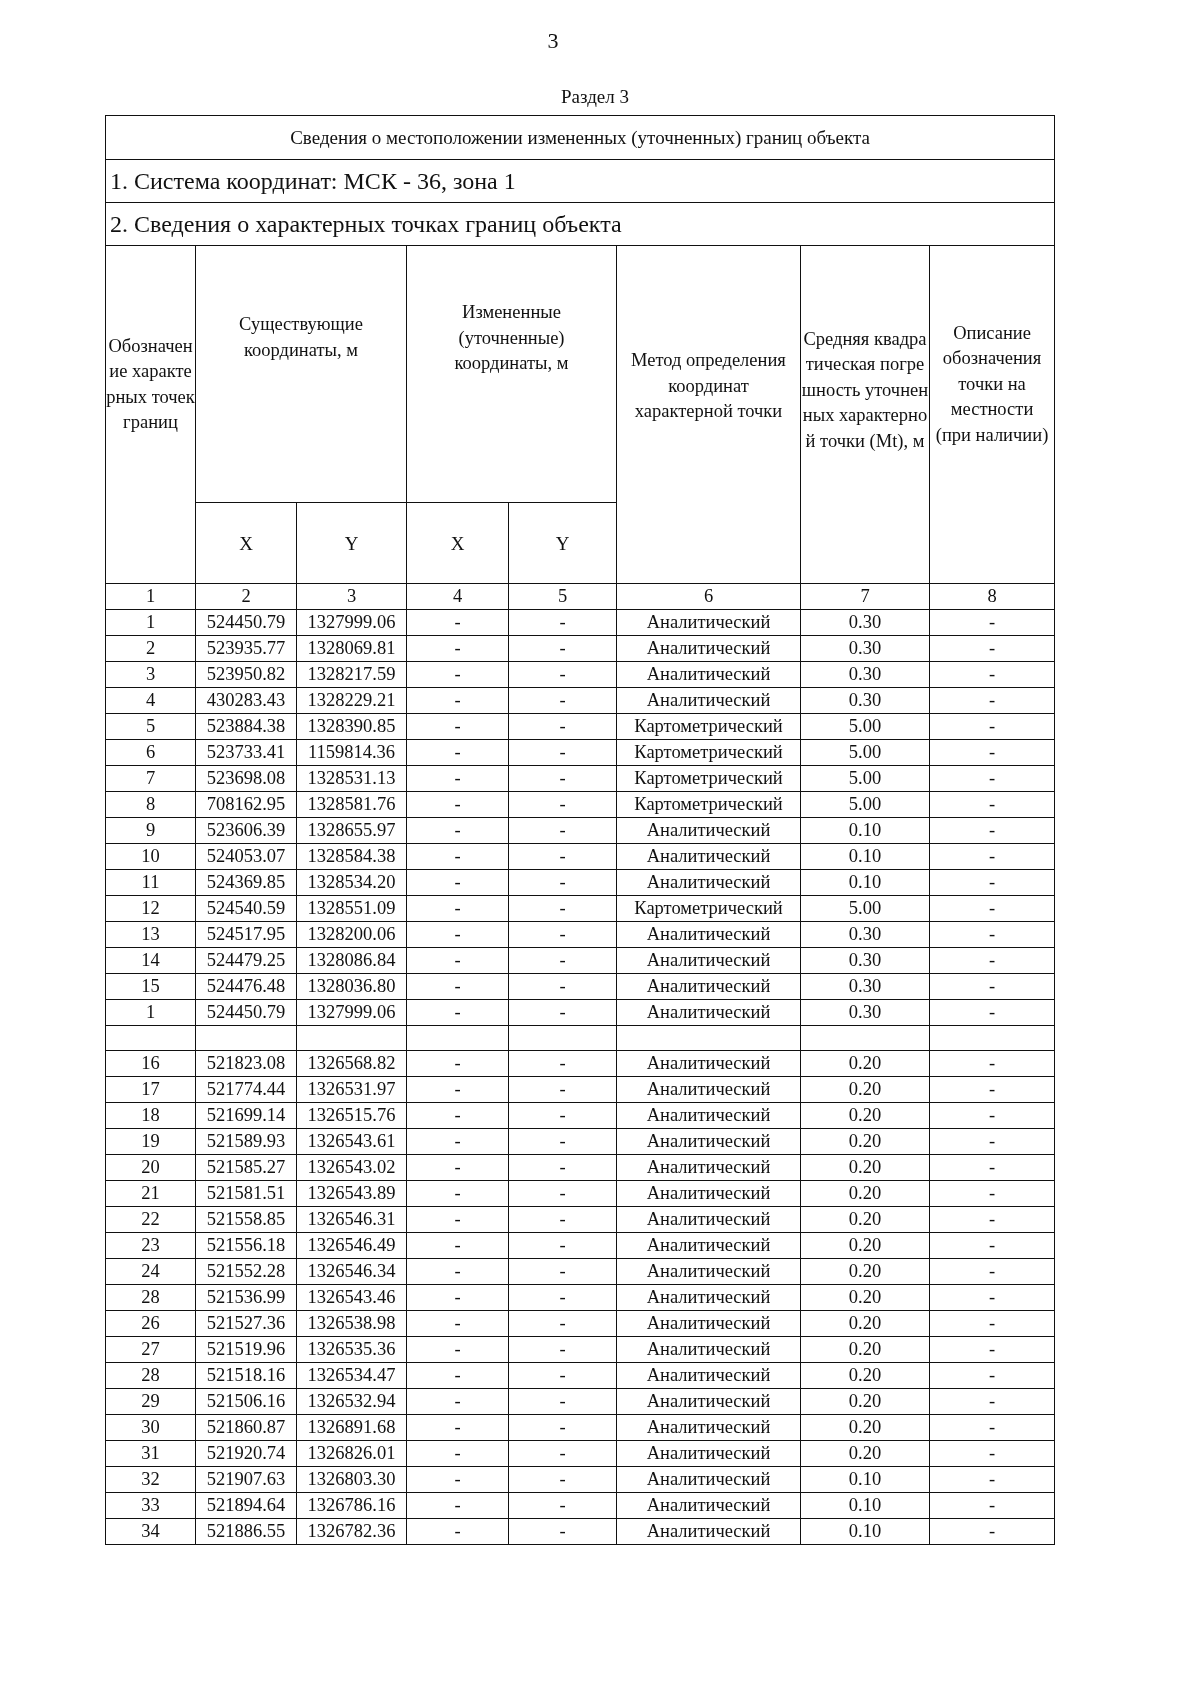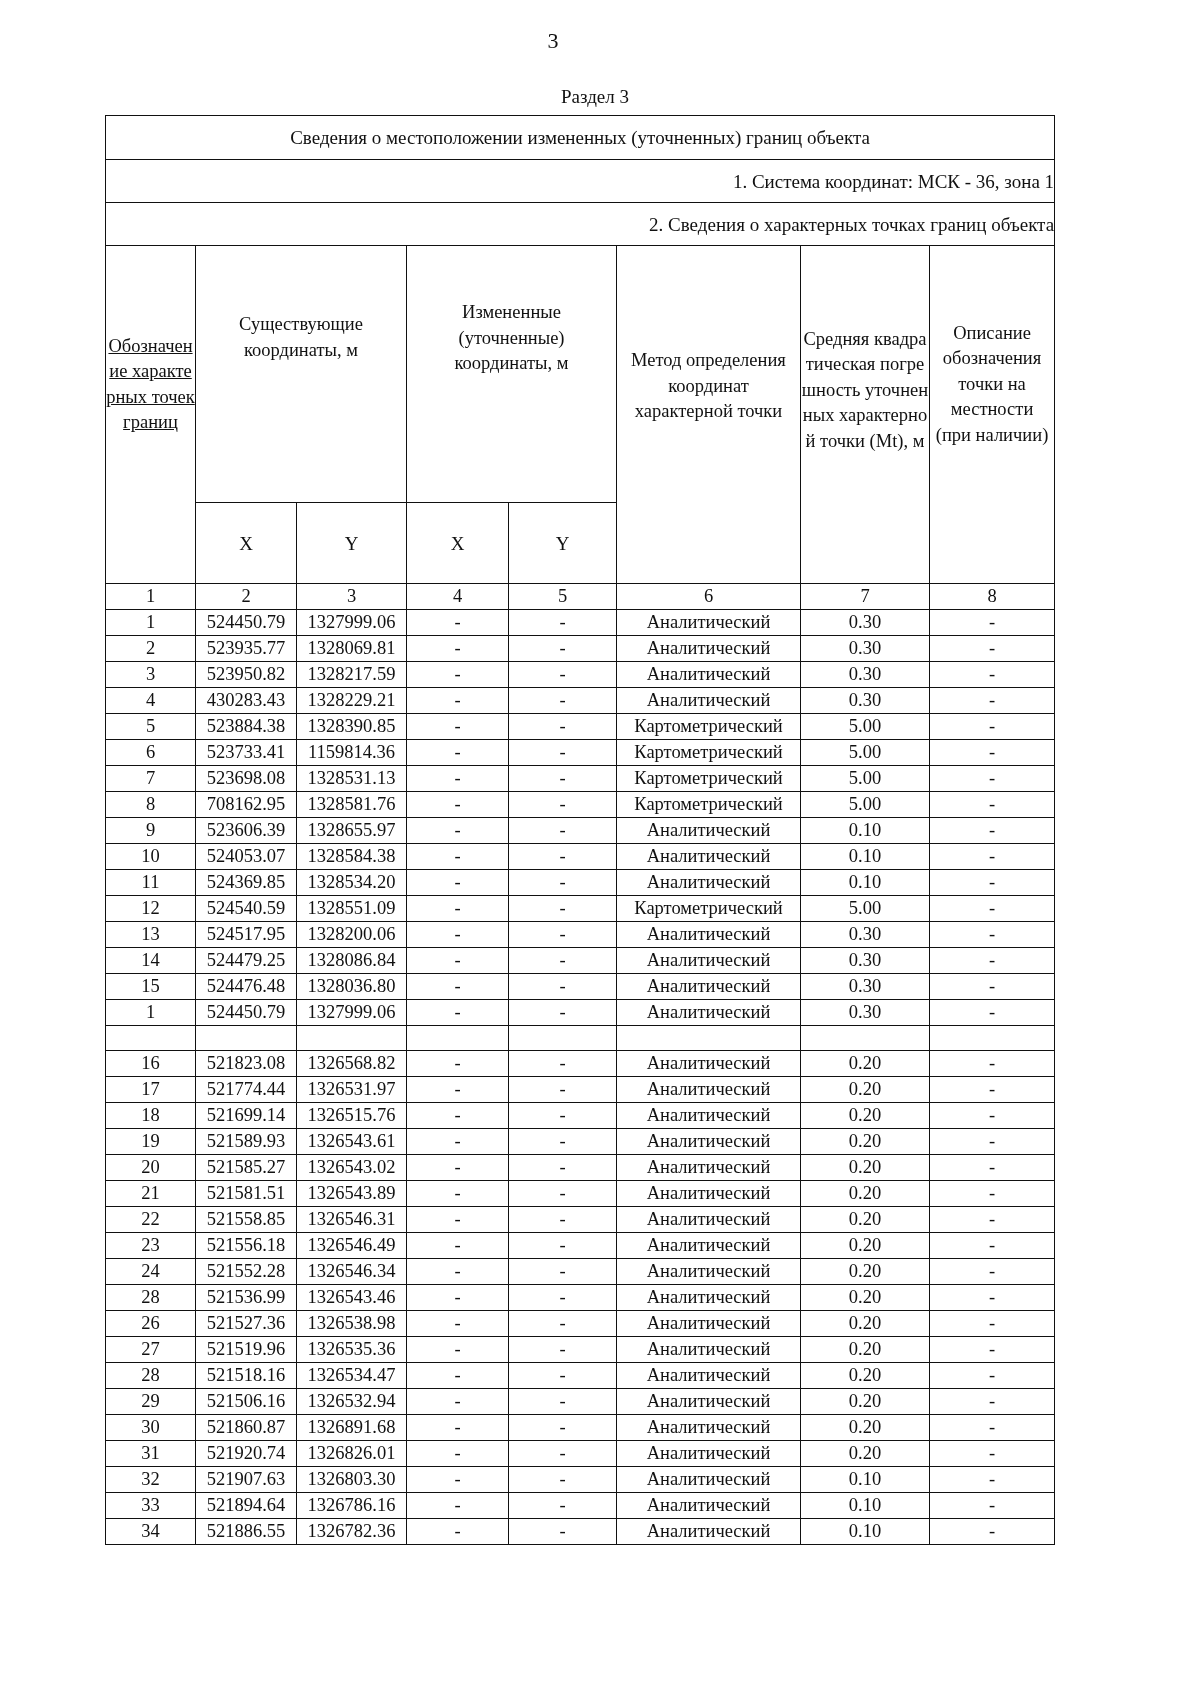--- a/index.html
+++ b/index.html
@@ -20,23 +20,23 @@
     position: absolute; top: 115px; left: 105px; width: 949px;
     border-collapse: collapse; table-layout: fixed;
     font-size: 18.5px;
     padding-left: 48px;
   }
   table.main td {
     border: 1.6px solid #111; padding: 0; text-align: center; vertical-align: middle;
     line-height: 25px; overflow: hidden; white-space: nowrap;
   }
   tr.title-row td { height: 43px; font-size: 19px; }
-  tr.info-row td { height: 42px; text-align: right; padding-left: 4px; font-size: 19px; }
+  tr.info-row td { height: 42px; text-align: left; padding-left: 4px; font-size: 24px; }
   tr.head-top td { height: 190px; white-space: normal; line-height: 25.5px; font-size: 18.5px; }
-  tr.head-top td.vtop { vertical-align: top; padding-top: 56px; text-decoration: underline; }
+  tr.head-top td.vtop { vertical-align: top; padding-top: 56px; }
   tr.head-sub td { height: 80px; font-size: 19px; }
   tr.colnum-row td { height: 25px; }
   tr.data-row td { height: 24px; }
   tr.blank-row td { height: 24px; }
 </style>
 </head>
 <body>
 
 <div class="page-number">3</div>
 <div class="section-label">Раздел 3</div>

